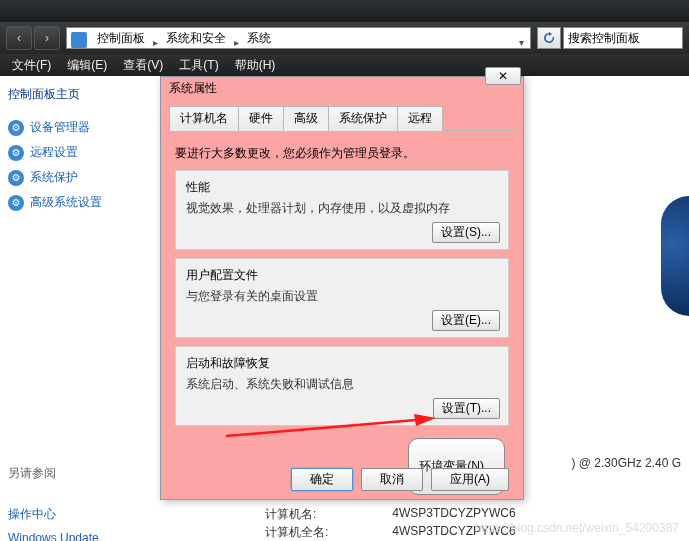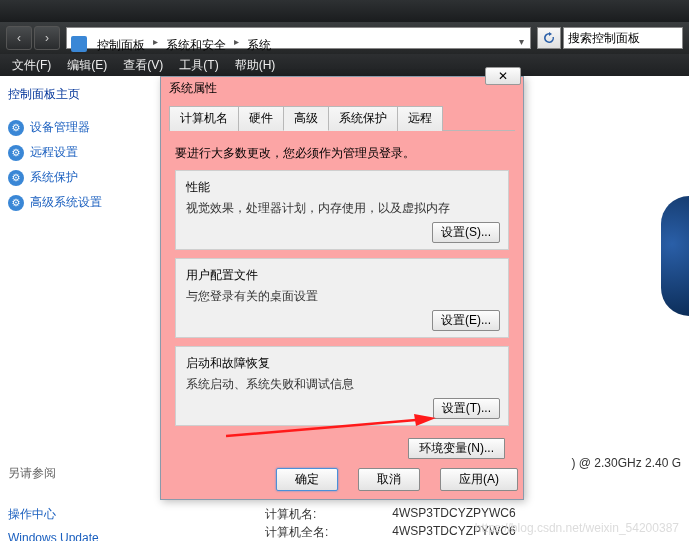--- a/index.html
+++ b/index.html
@@ -1,20 +1,20 @@
 <!DOCTYPE html>
 <html><head>
 <meta charset="utf-8">
 <style>
 *{margin:0;padding:0;box-sizing:border-box;font-family:"Microsoft YaHei","Segoe UI",Tahoma,sans-serif;font-size:12px}
 body{width:689px;height:541px;background:#fff;position:relative;overflow:hidden}
 .title-bar{height:22px;background:linear-gradient(#2e3133,#1a1c1e);position:relative}
 .nav-bar{height:32px;background:linear-gradient(#3a3d3f,#242627);display:flex;align-items:center;padding:0 6px;gap:2px}
 .nav-btn{width:26px;height:24px;background:linear-gradient(#4a4d4f,#2a2c2e);border:1px solid #555;border-radius:3px;display:flex;align-items:center;justify-content:center;color:#ccc;cursor:pointer}
-.addr-bar{flex:1;height:22px;background:#fff;border:1px solid #888;display:flex;align-items:flex-start;padding:8px 4px;margin:0 4px}
+.addr-bar{flex:1;height:22px;background:#fff;border:1px solid #888;display:flex;align-items:flex-end;padding:0 4px;margin:0 4px}
 .addr-seg{padding:1px 6px;cursor:pointer}
 .addr-arrow{color:#555;font-size:10px;padding:0 2px}
 .refresh-btn{width:24px;height:22px;background:linear-gradient(#f8f8f8,#e0e0e0);border:1px solid #888;display:flex;align-items:center;justify-content:center}
 .search-box{width:120px;height:22px;background:#fff;border:1px solid #888;padding:0 4px;color:#000000;display:flex;align-items:center}
 .menu-bar{height:22px;background:linear-gradient(#2d2f31,#1e2022);display:flex;align-items:flex-end;padding:0 4px;color:#eee}
 .menu-item{padding:2px 8px;cursor:pointer}
 .body-area{display:flex;height:calc(100% - 76px);background:#fff}
 .sidebar{width:155px;padding:10px 8px;background:#fff}
 .sb-title{color:#003399;margin-bottom:12px;cursor:pointer}
 .sb-link{display:flex;align-items:center;gap:6px;padding:4px 0;color:#1a5fbf;cursor:pointer}
@@ -32,22 +32,22 @@
 .dlg-close{position:absolute;right:2px;top:-10px;width:36px;height:18px;border:1px solid #999;border-radius:2px;background:linear-gradient(#fdfdfd,#e4e4e4);display:flex;align-items:center;justify-content:center;font-size:11px;cursor:pointer}
 .tabs{display:flex;margin:6px 8px 0;border-bottom:1px solid #b8b8b8}
 .tab{padding:3px 10px;border:1px solid #b8b8b8;border-bottom:none;margin-right:-1px;background:linear-gradient(#f7f7f7,#e9e9e9);cursor:pointer;position:relative;top:1px}
 .tab.active{background:#f0f0f0;border-bottom:1px solid #f0f0f0;z-index:2}
 .dlg-body{padding:10px 14px}
 .note{margin:4px 0 8px}
 .group{border:1px solid #cfcfcf;padding:8px 10px 32px;margin-bottom:8px;position:relative;background:#f0f0f0}
 .g-title{font-size:12px;margin-bottom:4px}
 .g-desc{font-size:12px;color:#333}
 .g-btn{position:absolute;right:8px;bottom:6px;padding:1px 8px;border:1px solid #8a8a8a;background:linear-gradient(#fdfdfd,#e4e4e4);border-radius:2px;cursor:pointer;font-size:12px}
-.env-btn{float:right;padding:1px 10px;border:1px solid #8a8a8a;background:linear-gradient(#fdfdfd,#e4e4e4);border-radius:1px;cursor:pointer;margin:4px 4px 0 0}
-.dlg-footer{position:absolute;bottom:8px;right:5px;display:flex;gap:20px}
+.env-btn{float:right;padding:19px 10px;border:1px solid #8a8a8a;background:linear-gradient(#fdfdfd,#e4e4e4);border-radius:10px;cursor:pointer;margin:4px 4px 0 0}
+.dlg-footer{position:absolute;bottom:8px;right:14px;display:flex;gap:8px}
 .dlg-footer button{padding:2px 18px;border:1px solid #8a8a8a;background:linear-gradient(#fdfdfd,#e4e4e4);border-radius:2px;cursor:pointer;font-size:12px}
 .dlg-footer button:first-child{border:1px solid #4a90d9;box-shadow:0 0 2px #4a90d9}
 
 .arrow{position:absolute;left:226px;top:414px;width:210px;height:26px;pointer-events:none;z-index:10}
 </style>
 </head>
 <body>
 
 <div class="title-bar"></div>
 

